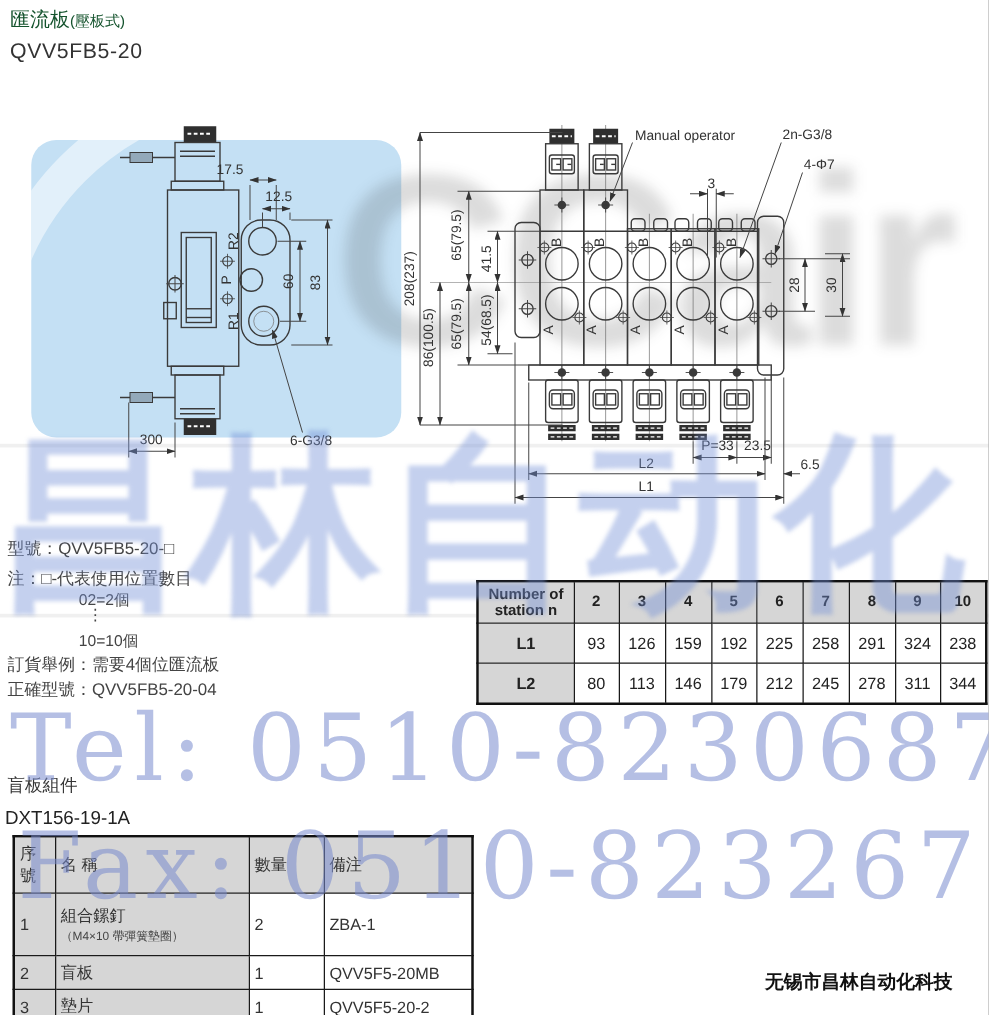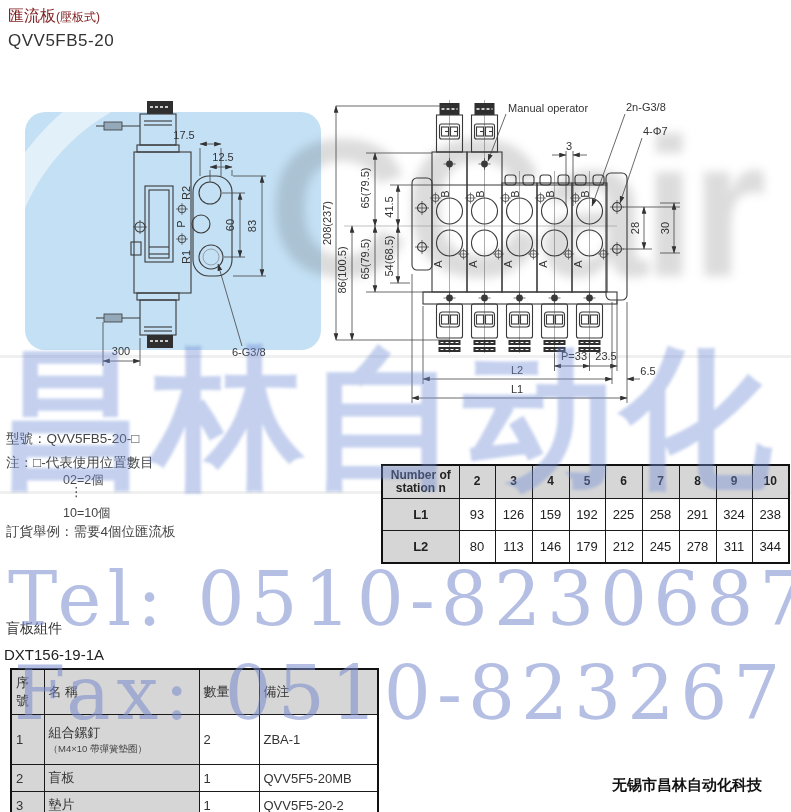--- a/index.html
+++ b/index.html
@@ -18,21 +18,21 @@
   svg.draw{position:absolute;left:0;top:0;z-index:1;pointer-events:none;}
   .ln{stroke:#3a3a3a;stroke-width:1.1;fill:none;}
   .thin{stroke:#777;stroke-width:.6;fill:none;}
   .mid{stroke:#999;stroke-width:.6;fill:none;}
   .dimln{stroke:#444;stroke-width:.8;fill:none;}
   .dk{fill:#2f2f2f;stroke:none;}
   .gy{fill:#93a9ba;stroke:#3a3a3a;stroke-width:.8;}
   text.dim{font-family:"Liberation Sans",sans-serif;font-size:11px;fill:#333;}
   
   .tx{position:absolute;z-index:2;white-space:nowrap;}
-  .title-zh{font-size:16px;color:#7f1d1d;}
+  .title-zh{font-size:16px;color:#14532d;}
   .title-zh .suffix{font-size:12px;}
   .title-model{font-size:17px;letter-spacing:.5px;color:#333;}
   .order{font-size:13.5px;color:#444;}
   .order-sm{font-size:12.5px;color:#444;}
   .sec-title{font-size:14px;color:#333;}
   .sec-model{font-size:15px;color:#222;}
   .company{font-size:15px;font-weight:bold;color:#111;}
   
   table{border-collapse:collapse;table-layout:fixed;z-index:2;position:absolute;background:#fff;}
   .st-table{left:381px;top:464px;width:408px;border:2px solid #111;}
@@ -334,20 +334,21 @@
     <span>匯流板</span><span class="suffix">(壓板式)</span>
   </div>
   <div class="tx title-model" style="left:8px;top:31px">QVV5FB5-20</div>
 
   <div class="tx order" style="left:6px;top:430px">型號：QVV5FB5-20-□</div>
   <div class="tx order" style="left:6px;top:454px">注：□-代表使用位置數目</div>
   <div class="tx order-sm" style="left:63px;top:472px">02=2個</div>
   <div class="tx order-sm" style="left:70px;top:484px">⋮</div>
   <div class="tx order-sm" style="left:63px;top:505px">10=10個</div>
   <div class="tx order" style="left:6px;top:523px">訂貨舉例：需要4個位匯流板</div>
+  <div class="tx order" style="left:6px;top:543px">正確型號：QVV5FB5-20-04</div>
 
   <table class="st-table">
     <colgroup>
         <col style="width:77px">
         <col style="width:36px">
         <col style="width:37px">
         <col style="width:37px">
         <col style="width:36px">
         <col style="width:37px">
         <col style="width:37px">

